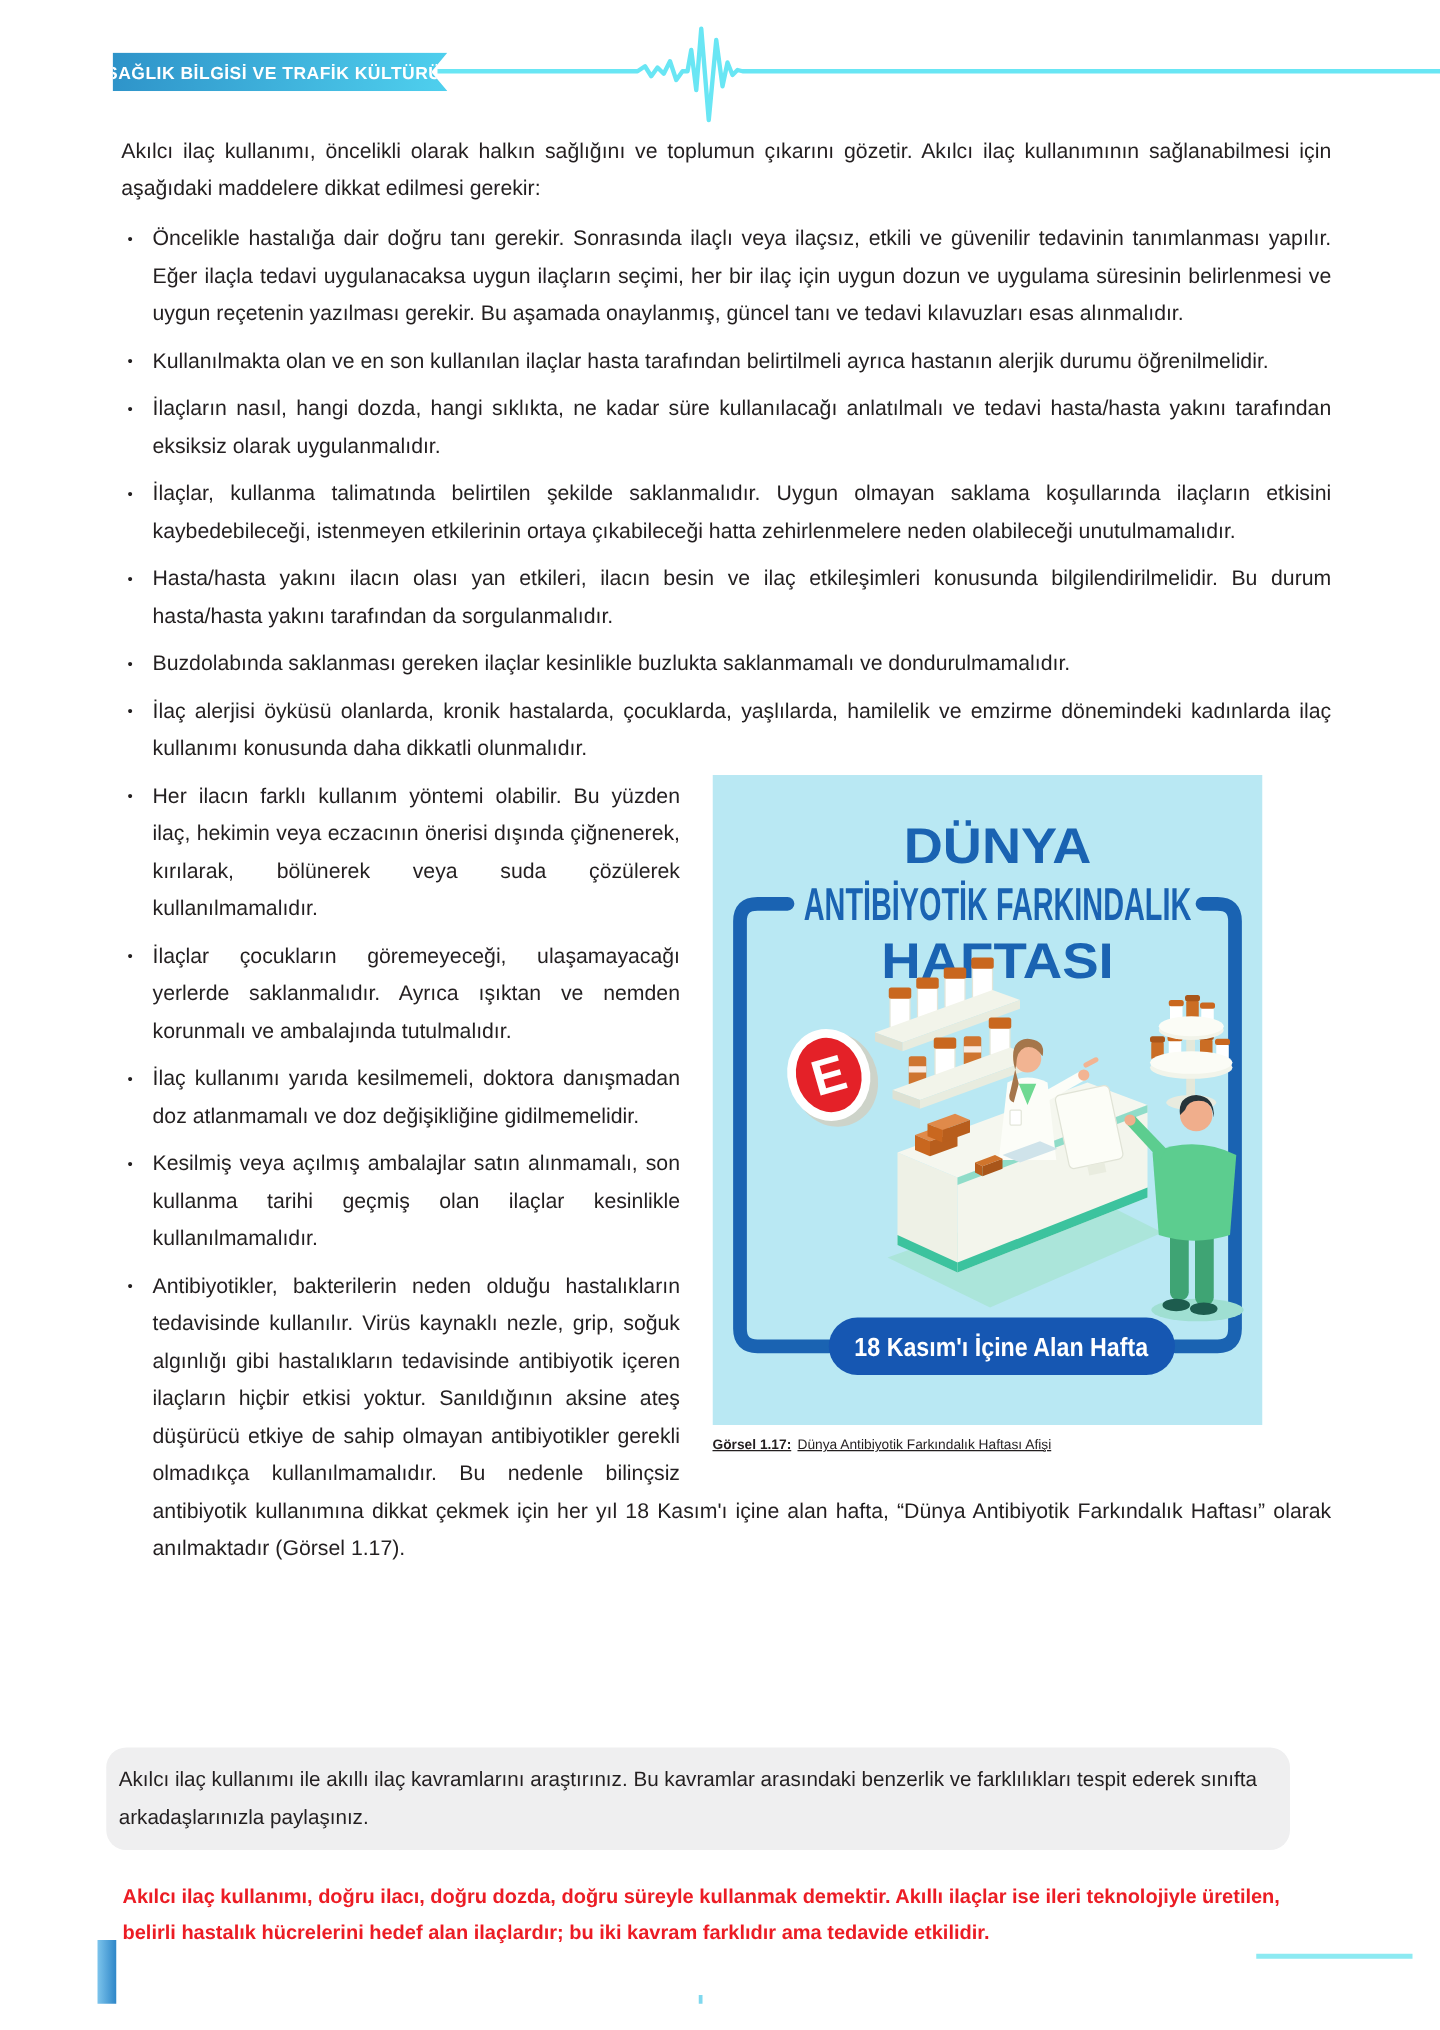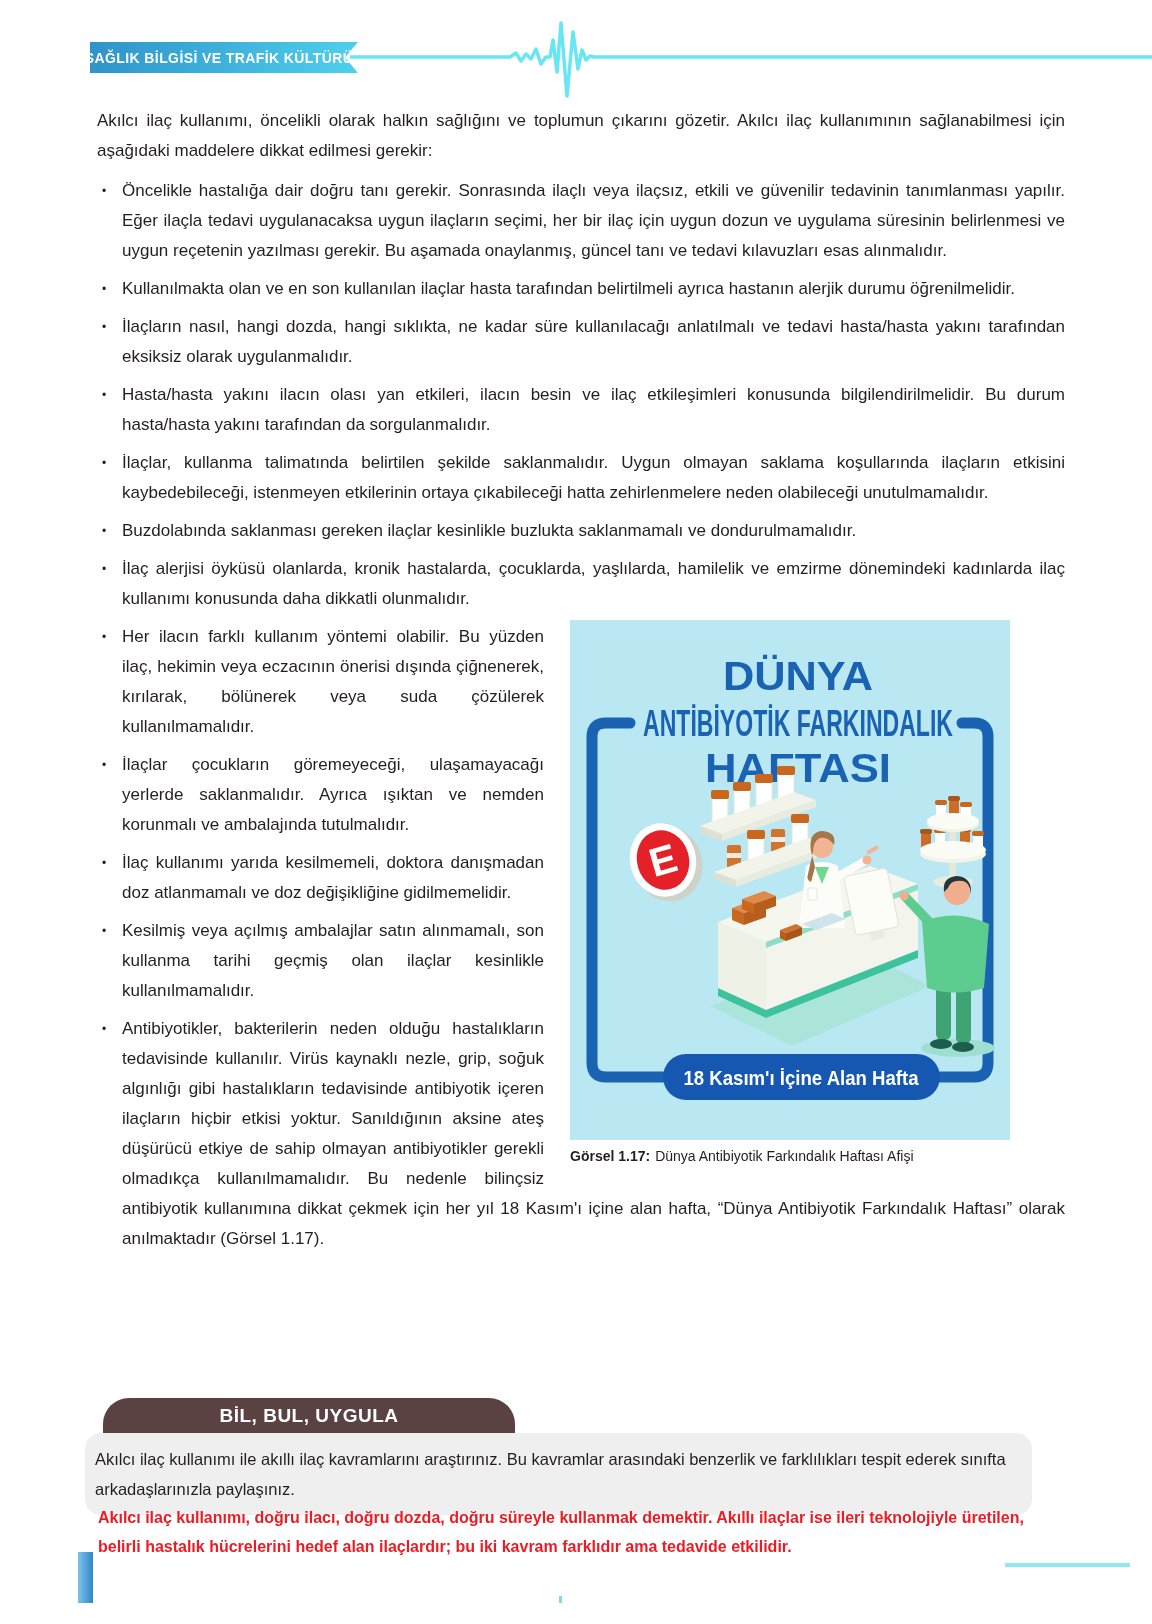--- a/index.html
+++ b/index.html
@@ -42,21 +42,21 @@
   .poster-fig{
     float:right;width:440px;margin:-2px 55px 6px 26px;
   }
   .poster{display:block;width:440px;height:520px;}
   .ptitle{font-family:"Liberation Sans",sans-serif;font-weight:bold;font-size:37px;
     fill:var(--c-poster-blue);text-anchor:middle;}
   .ptitle-lg{font-size:40px;}
   .pbanner{font-family:"Liberation Sans",sans-serif;font-weight:bold;font-size:21px;
     fill:#ffffff;text-anchor:middle;}
   .frame{fill:none;stroke:var(--c-poster-blue);stroke-width:11;stroke-linecap:round;}
-  .caption{margin-top:6px;font-size:14px;line-height:20px;text-align:left;text-indent:0;}
+  .caption{margin-top:6px;font-size:11px;line-height:20px;text-align:left;text-indent:0;}
   .caption b{font-weight:bold;}
   .caption .cap-text{margin-left:5px;font-weight:normal;}
   .activity{position:absolute;left:85px;width:947px;top:1398px;}
   .tab{
     width:412px;height:35px;margin-left:18px;background:var(--c-brown);
     border-radius:26px 26px 0 0;color:#fff;font-weight:bold;font-size:19px;
     text-align:center;line-height:36px;letter-spacing:.5px;
   }
   .box{
     background:var(--c-box);border-radius:16px;padding:11px 10px;
@@ -83,26 +83,26 @@
   <polyline points="0,45 160,45 166,41 171,49 176,42 181,47 186,37 191,52 196,45 200,45 203,28 207,60 211,11 217,84 223,20 228,57 232,38 236,48 240,44 244,45 802,45" fill="none" style="stroke:var(--c-ekg)" stroke-width="3.5" stroke-linejoin="round" stroke-linecap="round"></polyline>
 </svg>
 
 <div class="content">
   <p class="intro">Akılcı ilaç kullanımı, öncelikli olarak halkın sağlığını ve toplumun çıkarını gözetir. Akılcı ilaç kullanımının sağlanabilmesi için aşağıdaki maddelere dikkat edilmesi gerekir:</p>
 
   <div>
     <div class="bullet"><span class="dot">•</span><span>Öncelikle hastalığa dair doğru tanı gerekir. Sonrasında ilaçlı veya ilaçsız, etkili ve güvenilir tedavinin tanımlanması yapılır. Eğer ilaçla tedavi uygulanacaksa uygun ilaçların seçimi, her bir ilaç için uygun dozun ve uygulama süresinin belirlenmesi ve uygun reçetenin yazılması gerekir. Bu aşamada onaylanmış, güncel tanı ve tedavi kılavuzları esas alınmalıdır.</span></div>
     <div class="bullet"><span class="dot">•</span><span>Kullanılmakta olan ve en son kullanılan ilaçlar hasta tarafından belirtilmeli ayrıca hastanın alerjik durumu öğrenilmelidir.</span></div>
     <div class="bullet"><span class="dot">•</span><span>İlaçların nasıl, hangi dozda, hangi sıklıkta, ne kadar süre kullanılacağı anlatılmalı ve tedavi hasta/hasta yakını tarafından eksiksiz olarak uygulanmalıdır.</span></div>
+    <div class="bullet"><span class="dot">•</span><span>İlaçlar, kullanma talimatında belirtilen şekilde saklanmalıdır. Uygun olmayan saklama koşullarında ilaçların etkisini kaybedebileceği, istenmeyen etkilerinin ortaya çıkabileceği hatta zehirlenmelere neden olabileceği unutulmamalıdır.</span></div>
     <div class="bullet"><span class="dot">•</span><span>Hasta/hasta yakını ilacın olası yan etkileri, ilacın besin ve ilaç etkileşimleri konusunda bilgilendirilmelidir. Bu durum hasta/hasta yakını tarafından da sorgulanmalıdır.</span></div>
-    <div class="bullet"><span class="dot">•</span><span>İlaçlar, kullanma talimatında belirtilen şekilde saklanmalıdır. Uygun olmayan saklama koşullarında ilaçların etkisini kaybedebileceği, istenmeyen etkilerinin ortaya çıkabileceği hatta zehirlenmelere neden olabileceği unutulmamalıdır.</span></div>
     <div class="bullet"><span class="dot">•</span><span>Buzdolabında saklanması gereken ilaçlar kesinlikle buzlukta saklanmamalı ve dondurulmamalıdır.</span></div>
     <div class="bullet"><span class="dot">•</span><span>İlaç alerjisi öyküsü olanlarda, kronik hastalarda, çocuklarda, yaşlılarda, hamilelik ve emzirme dönemindeki kadınlarda ilaç kullanımı konusunda daha dikkatli olunmalıdır.</span></div>
 
-    <figure class="poster-fig" style="margin-block:0;margin-inline:0 55px;margin-left:26px;margin-top:-2px;margin-bottom:24px;">
+    <figure class="poster-fig" style="margin-block:0;margin-inline:0 55px;margin-left:26px;margin-top:-2px;margin-bottom:24px;text-decoration:underline;">
       <svg class="poster" viewBox="0 0 440 520">
         <rect width="440" height="520" style="fill:var(--c-poster-bg)"></rect>
 
         <path class="frame" d="M60 103 L36 103 Q22 103 22 117 L22 443 Q22 457 36 457 L93 457"></path>
         <path class="frame" d="M392 103 L404 103 Q418 103 418 117 L418 443 Q418 457 404 457 L370 457"></path>
 
         <text class="ptitle ptitle-lg" x="228" y="70" textLength="150" lengthAdjust="spacingAndGlyphs">DÜNYA</text>
         <text class="ptitle" x="228" y="116" textLength="310" lengthAdjust="spacingAndGlyphs">ANTİBİYOTİK FARKINDALIK</text>
         <text class="ptitle ptitle-lg" x="228" y="162" textLength="186" lengthAdjust="spacingAndGlyphs">HAFTASI</text>
 
@@ -261,21 +261,20 @@
 
     <div class="bullet"><span class="dot">•</span><span>Her ilacın farklı kullanım yöntemi olabilir. Bu yüzden ilaç, hekimin veya eczacının önerisi dışında çiğnenerek, kırılarak, bölünerek veya suda çözülerek kullanılmamalıdır.</span></div>
     <div class="bullet"><span class="dot">•</span><span>İlaçlar çocukların göremeyeceği, ulaşamayacağı yerlerde saklanmalıdır. Ayrıca ışıktan ve nemden korunmalı ve ambalajında tutulmalıdır.</span></div>
     <div class="bullet"><span class="dot">•</span><span>İlaç kullanımı yarıda kesilmemeli, doktora danışmadan doz atlanmamalı ve doz değişikliğine gidilmemelidir.</span></div>
     <div class="bullet"><span class="dot">•</span><span>Kesilmiş veya açılmış ambalajlar satın alınmamalı, son kullanma tarihi geçmiş olan ilaçlar kesinlikle kullanılmamalıdır.</span></div>
     <div class="bullet"><span class="dot">•</span><span>Antibiyotikler, bakterilerin neden olduğu hastalıkların tedavisinde kullanılır. Virüs kaynaklı nezle, grip, soğuk algınlığı gibi hastalıkların tedavisinde antibiyotik içeren ilaçların hiçbir etkisi yoktur. Sanıldığının aksine ateş düşürücü etkiye de sahip olmayan antibiyotikler gerekli olmadıkça kullanılmamalıdır. Bu nedenle bilinçsiz antibiyotik kullanımına dikkat çekmek için her yıl 18 Kasım'ı içine alan hafta, “Dünya Antibiyotik Farkındalık Haftası” olarak anılmaktadır (Görsel 1.17).</span></div>
   </div>
 </div>
 
 <div class="activity">
-  <div class="tab">BİL, BUL, UYGULA</div>
   <div class="box">Akılcı ilaç kullanımı ile akıllı ilaç kavramlarını araştırınız. Bu kavramlar arasındaki benzerlik ve farklılıkları tespit ederek sınıfta arkadaşlarınızla paylaşınız.</div>
 </div>
 
 <div class="red-note">Akılcı ilaç kullanımı, doğru ilacı, doğru dozda, doğru süreyle kullanmak demektir. Akıllı ilaçlar ise ileri teknolojiyle üretilen, belirli hastalık hücrelerini hedef alan ilaçlardır; bu iki kavram farklıdır ama tedavide etkilidir.</div>
 
 <div class="blue-mark"></div>
 <div class="cyan-line"></div>
 <div class="cyan-tick"></div>
 
 </body></html>

